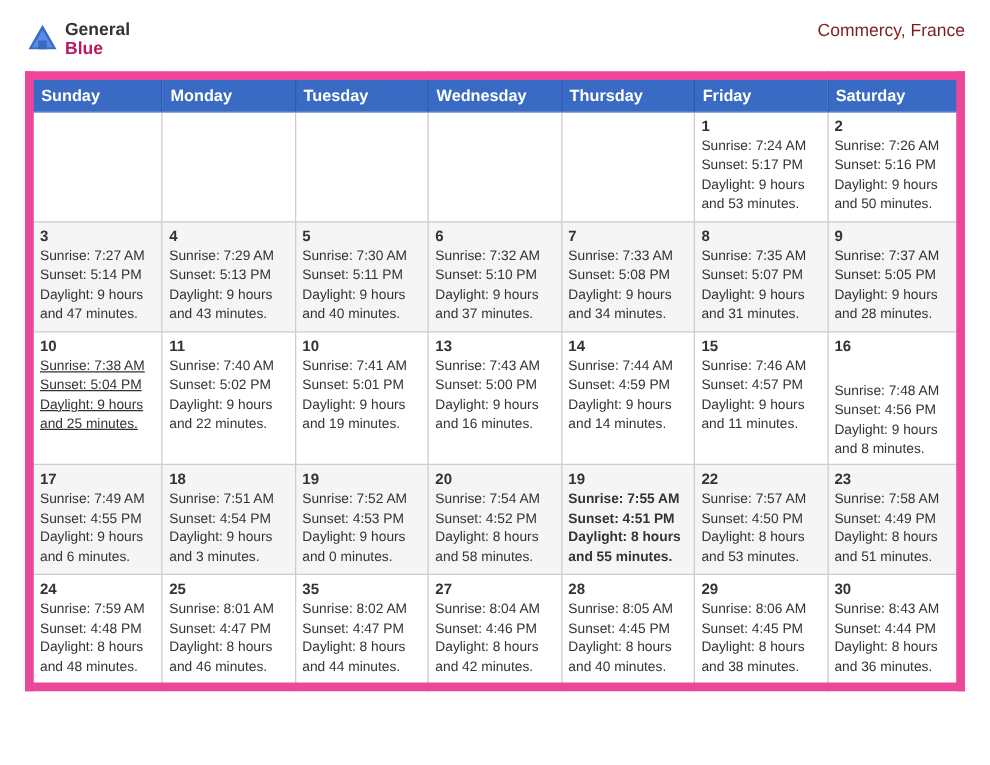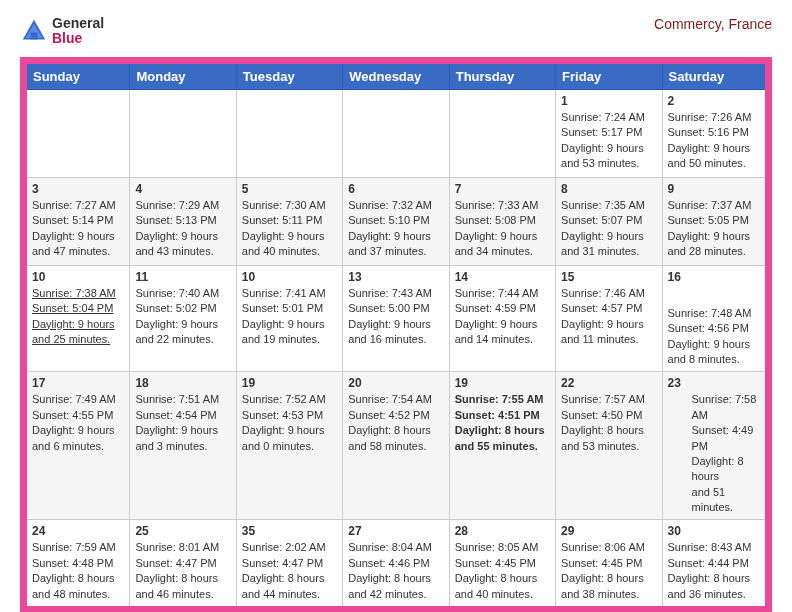--- a/index.html
+++ b/index.html
@@ -290,21 +290,21 @@
           </td>
           <td>
             <span class="day-num">22</span>
             <div class="day-info" style="white-space: pre-line;">Sunrise: 7:57 AM
 Sunset: 4:50 PM
 Daylight: 8 hours
 and 53 minutes.</div>
           </td>
           <td>
             <span class="day-num">23</span>
-            <div class="day-info" style="white-space: pre-line; margin-left: 24px;">Sunrise: 7:58 AM
+            <div class="day-info" style="white-space: pre-line;">Sunrise: 7:58 AM
 Sunset: 4:49 PM
 Daylight: 8 hours
 and 51 minutes.</div>
           </td>
         </tr>
         <tr>
           <td>
             <span class="day-num">24</span>
             <div class="day-info" style="white-space: pre-line;">Sunrise: 7:59 AM
 Sunset: 4:48 PM
@@ -313,21 +313,21 @@
           </td>
           <td>
             <span class="day-num">25</span>
             <div class="day-info" style="white-space: pre-line;">Sunrise: 8:01 AM
 Sunset: 4:47 PM
 Daylight: 8 hours
 and 46 minutes.</div>
           </td>
           <td>
             <span class="day-num">35</span>
-            <div class="day-info" style="white-space: pre-line;">Sunrise: 2:02 AM
+            <div class="day-info" style="white-space: pre-line;">Sunrise: 8:02 AM
 Sunset: 4:47 PM
 Daylight: 8 hours
 and 44 minutes.</div>
           </td>
           <td>
             <span class="day-num">27</span>
             <div class="day-info" style="white-space: pre-line;">Sunrise: 8:04 AM
 Sunset: 4:46 PM
 Daylight: 8 hours
 and 42 minutes.</div>

